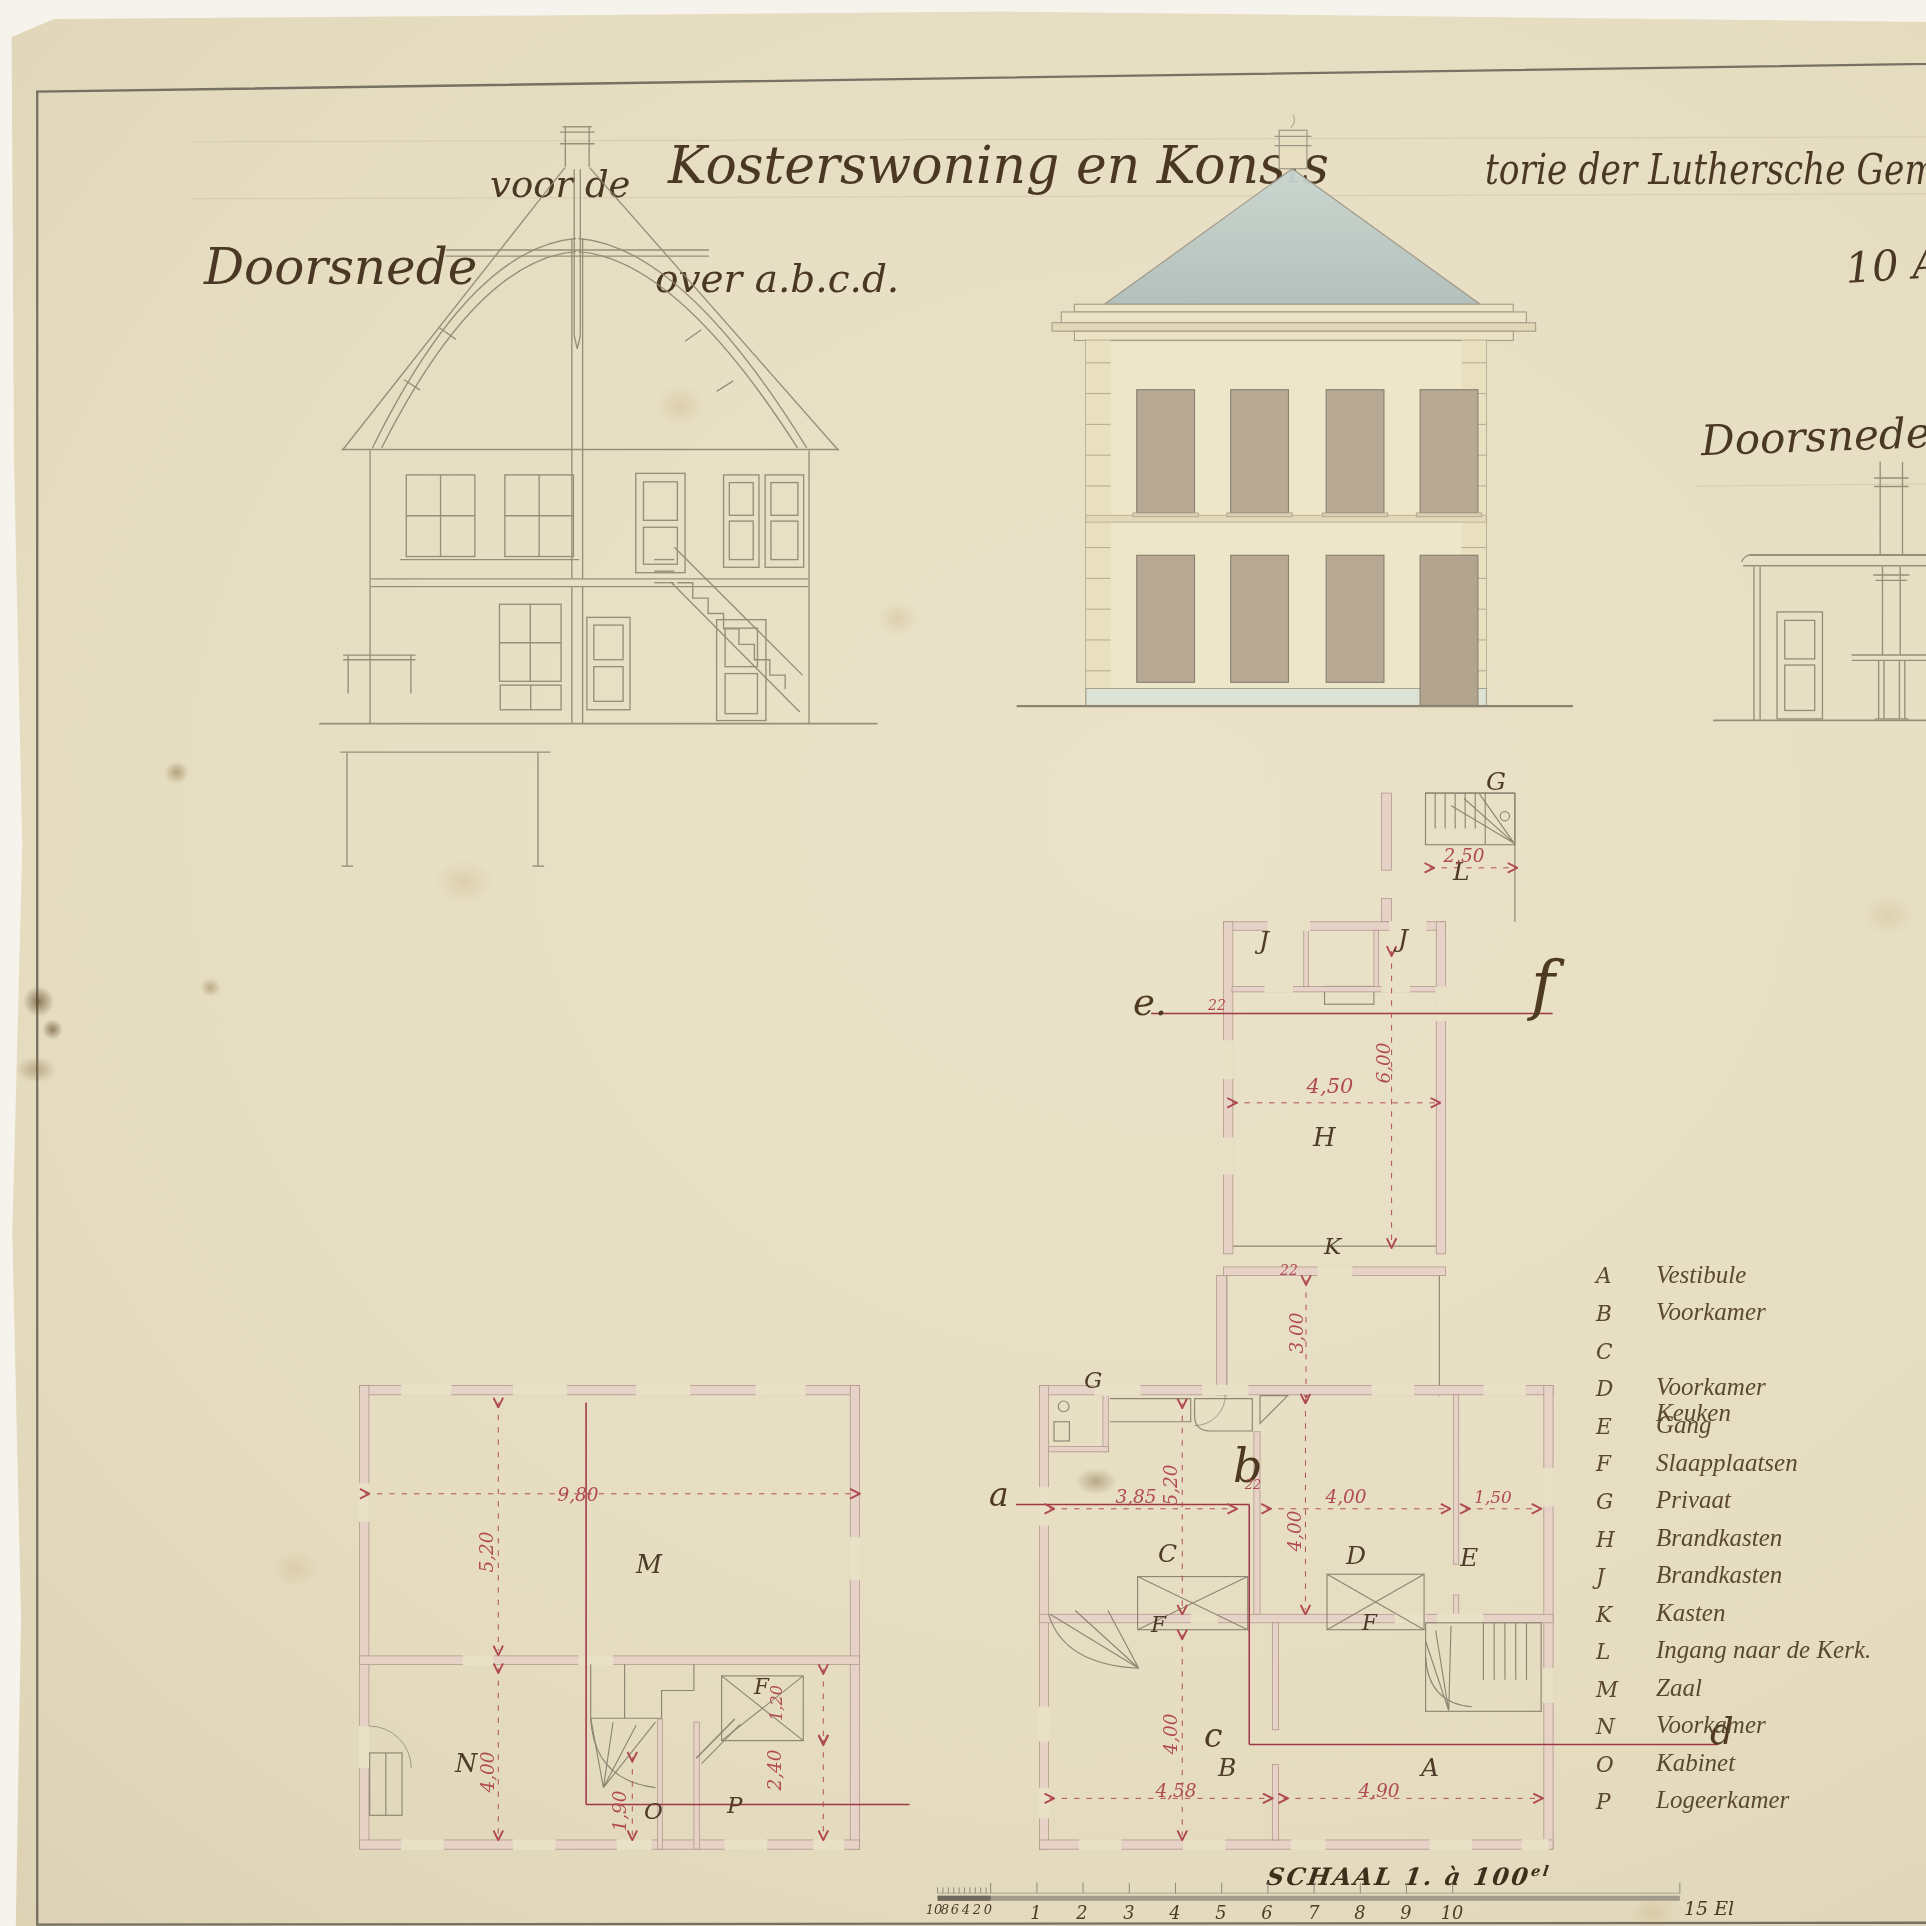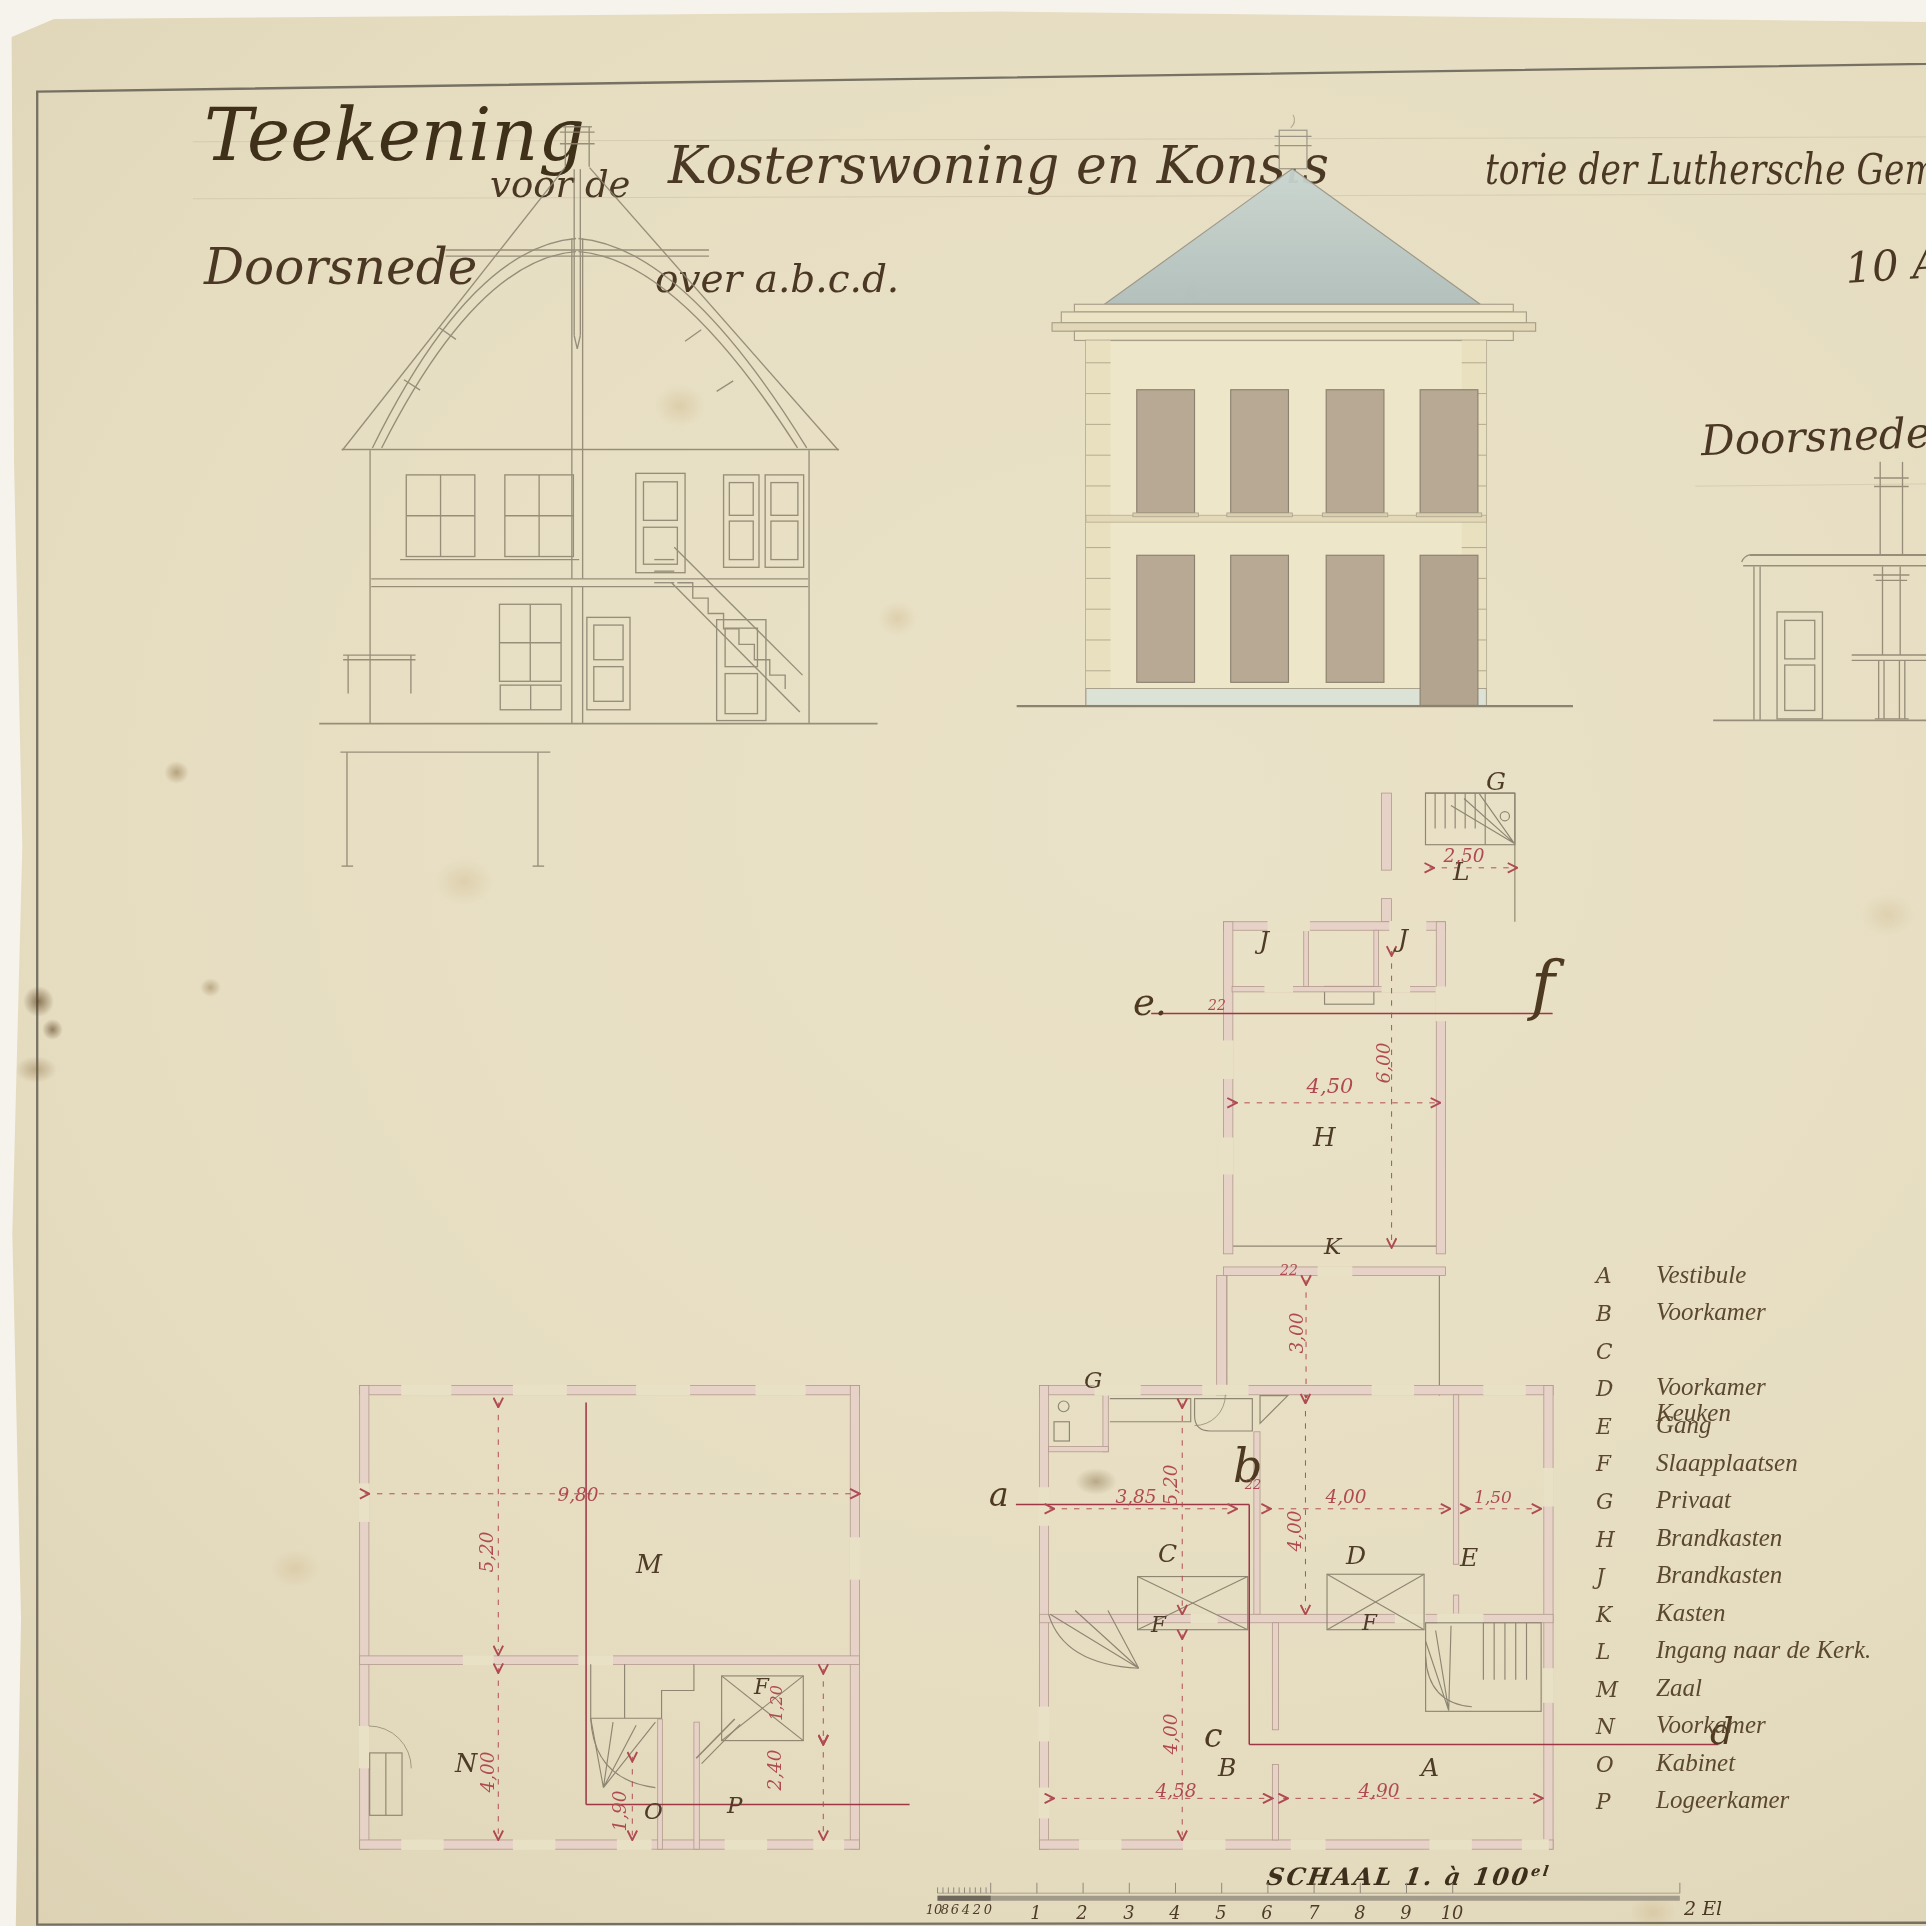--- a/index.html
+++ b/index.html
@@ -50,21 +50,20 @@
     <div class="stain" style="left:1075px;top:1468px;width:42px;height:27px;background:radial-gradient(closest-side,rgba(96,70,26,.35),rgba(96,70,26,0))"></div>
     <div class="stain" style="left:655px;top:385px;width:50px;height:42px;background:radial-gradient(closest-side,rgba(170,130,60,.18),rgba(170,130,60,0))"></div>
     <div class="stain" style="left:878px;top:601px;width:39px;height:35px;background:radial-gradient(closest-side,rgba(170,130,60,.18),rgba(170,130,60,0))"></div>
     <div class="stain" style="left:435px;top:859px;width:58px;height:46px;background:radial-gradient(closest-side,rgba(170,130,60,.16),rgba(170,130,60,0))"></div>
     <div class="stain" style="left:1861px;top:894px;width:54px;height:42px;background:radial-gradient(closest-side,rgba(170,130,60,.15),rgba(170,130,60,0))"></div>
 
     <div class="stain" style="left:270px;top:1549px;width:50px;height:39px;background:radial-gradient(closest-side,rgba(170,130,60,.15),rgba(170,130,60,0))"></div>
     <div class="stain" style="left:1630px;top:1895px;width:46px;height:35px;background:radial-gradient(closest-side,rgba(170,130,60,.16),rgba(170,130,60,0))"></div>
     <div class="stain" style="left:1175px;top:277px;width:35px;height:31px;background:radial-gradient(closest-side,rgba(170,130,60,.2),rgba(170,130,60,0))"></div>
 
-    <span class="script" style="left:204px;top:98px;font-size:73px;color:#3f301a;">Teekening</span>
     <span class="script" style="left:490px;top:166px;font-size:37px;">voor de</span>
     <span class="script" style="left:668px;top:139px;font-size:52px;">Kosterswoning en Konsis</span>
     <span class="script" style="left:1485px;top:149px;font-size:42px;transform:scaleX(.82);transform-origin:left top;">torie der Luthersche Gemeente te</span>
 
     <span class="script" style="left:1845px;top:238px;font-size:42px;transform:rotate(-4deg);">10 April 1856</span>
 
     <span class="script" style="left:204px;top:242px;font-size:50px;">Doorsnede</span>
     <span class="script" style="left:655px;top:259px;font-size:39px;">over a.b.c.d.</span>
     <span class="script" style="left:1701px;top:413px;font-size:42px;transform:rotate(-2deg);">Doorsnede over e.f.</span>
 
@@ -512,17 +511,17 @@
     <span class="snum" style="left:1036px;top:1905px;font-size:17.7px">1</span>
     <span class="snum" style="left:1082px;top:1905px;font-size:17.7px">2</span>
     <span class="snum" style="left:1129px;top:1905px;font-size:17.7px">3</span>
     <span class="snum" style="left:1175px;top:1905px;font-size:17.7px">4</span>
     <span class="snum" style="left:1221px;top:1905px;font-size:17.7px">5</span>
     <span class="snum" style="left:1267px;top:1905px;font-size:17.7px">6</span>
     <span class="snum" style="left:1314px;top:1905px;font-size:17.7px">7</span>
     <span class="snum" style="left:1360px;top:1905px;font-size:17.7px">8</span>
     <span class="snum" style="left:1406px;top:1905px;font-size:17.7px">9</span>
     <span class="snum" style="left:1452px;top:1905px;font-size:17.7px">10</span>
-    <span class="script" style="left:1684px;top:1899px;font-size:19px">2 El</span>
+    <span class="script" style="left:1684px;top:1899px;font-size:19px">15 El</span>
 
   </div>
 </div>
 
 
 </body></html>

